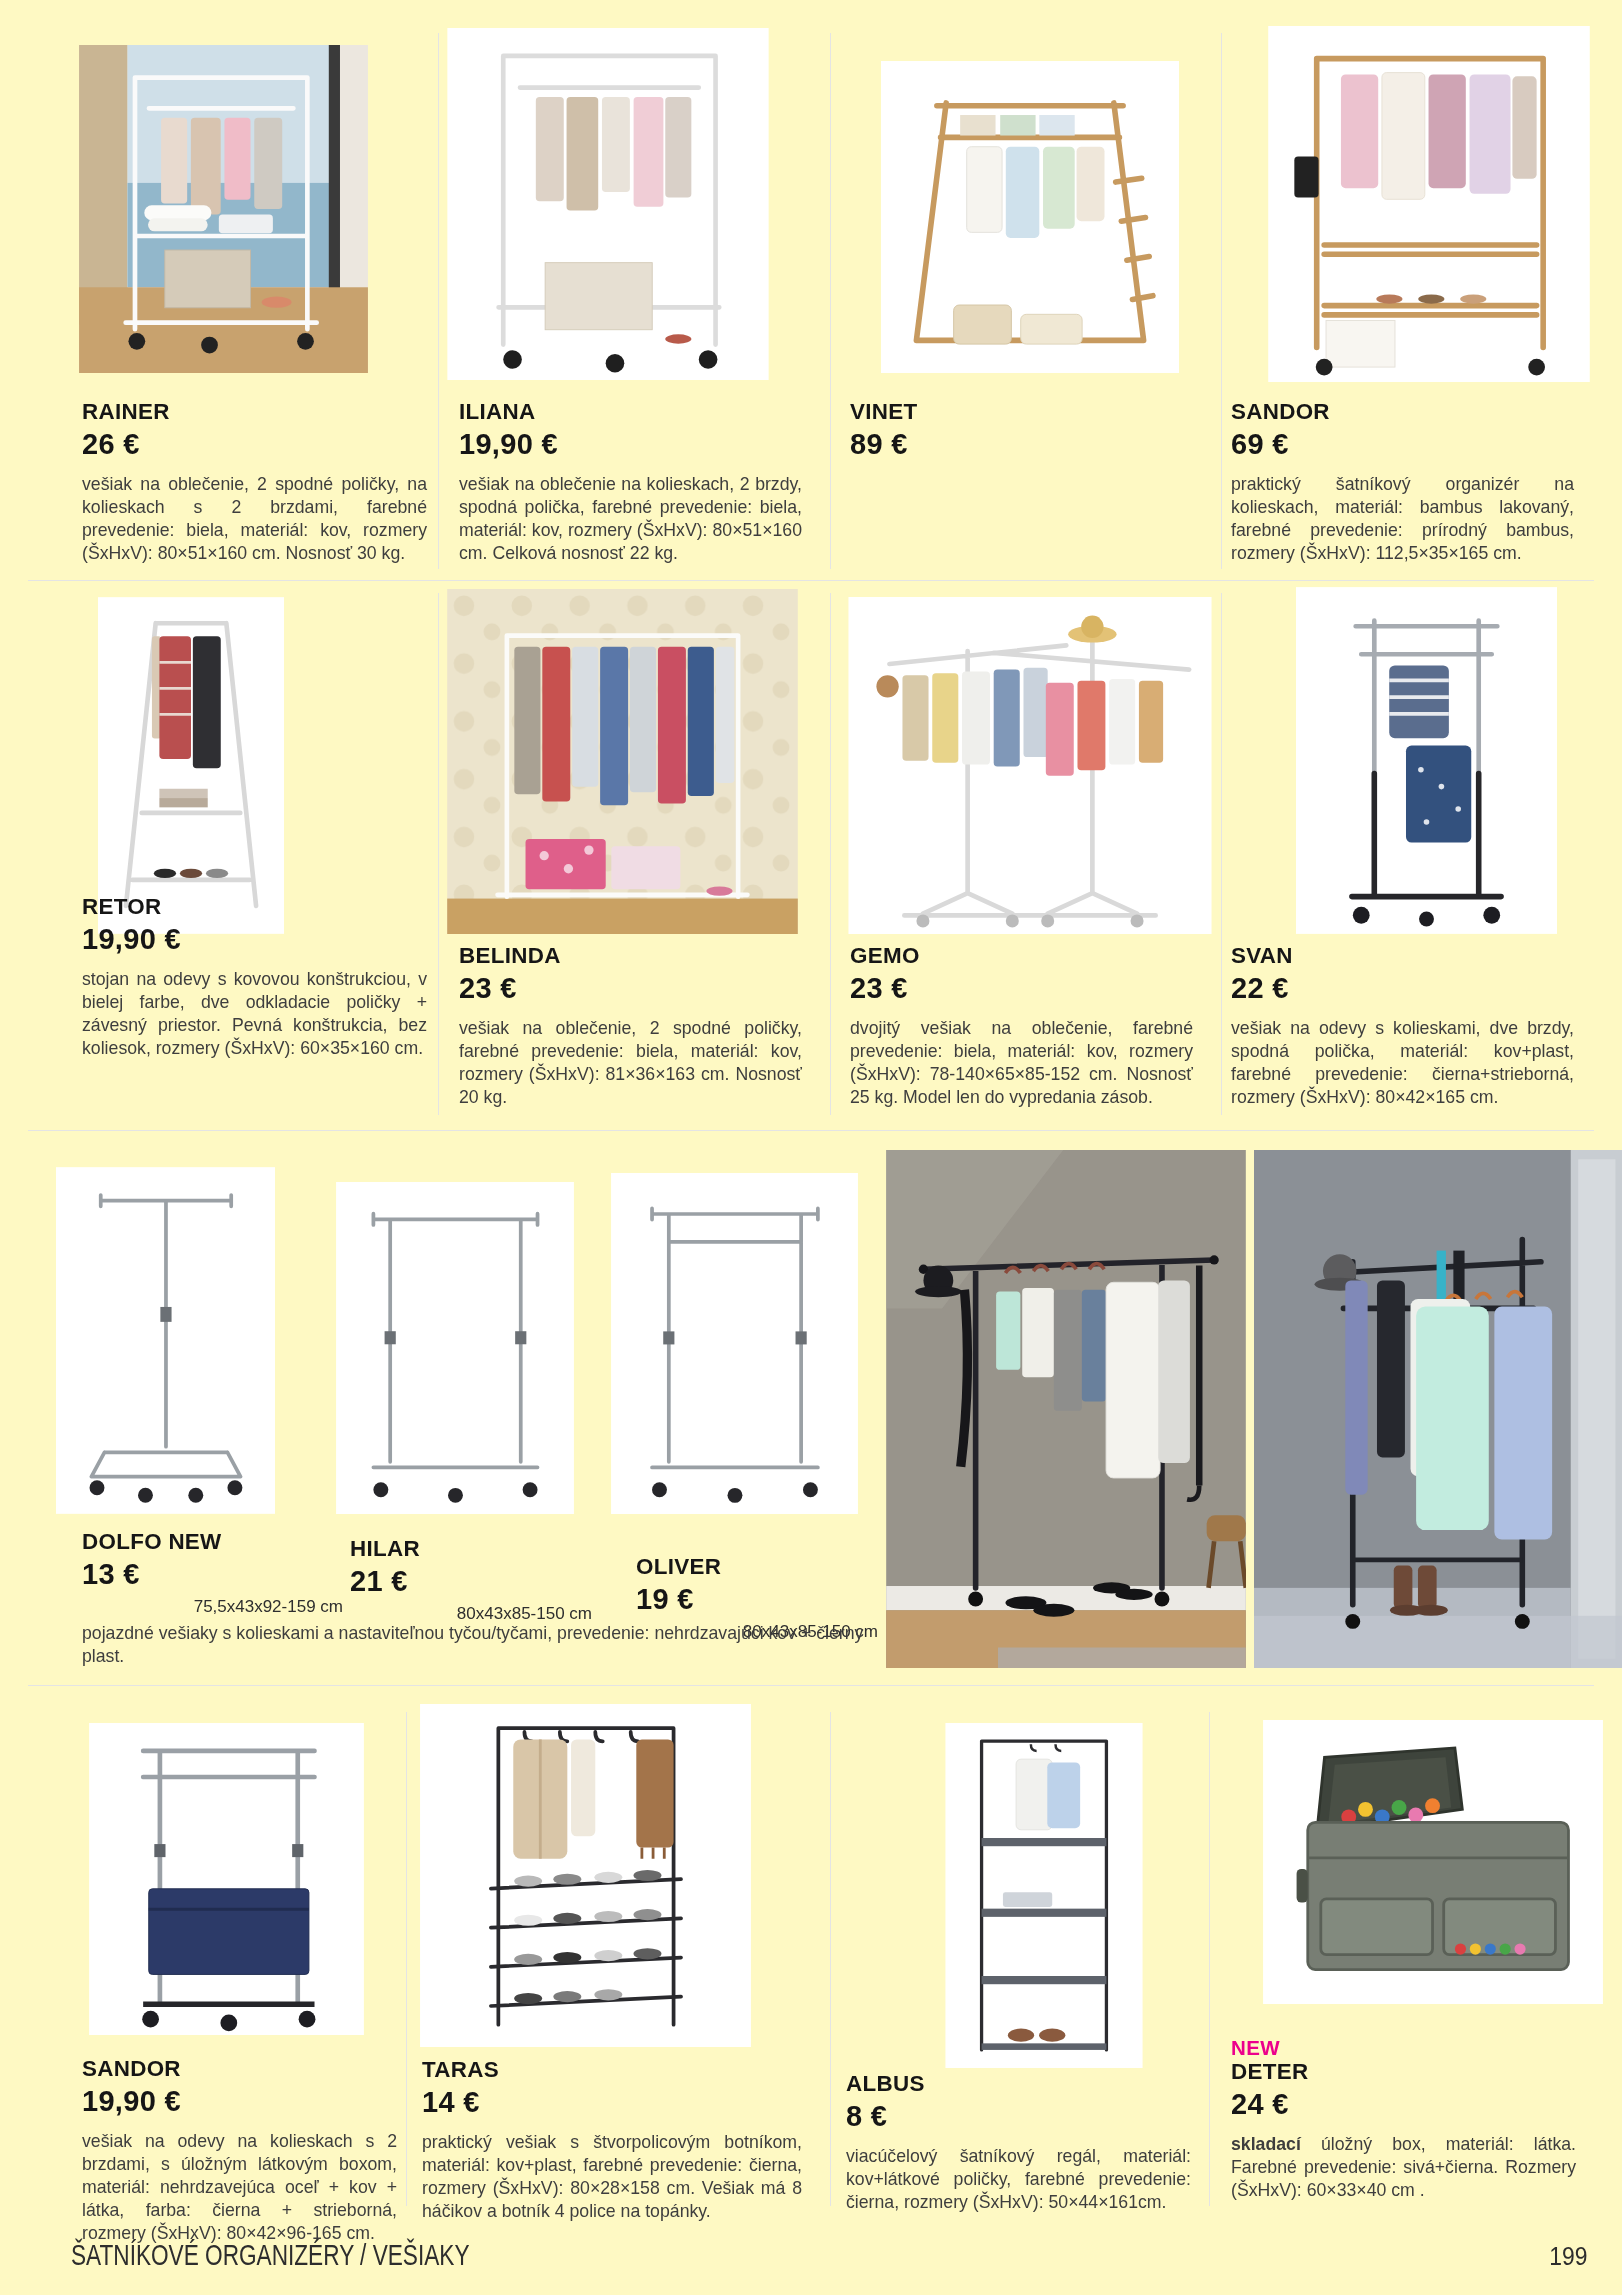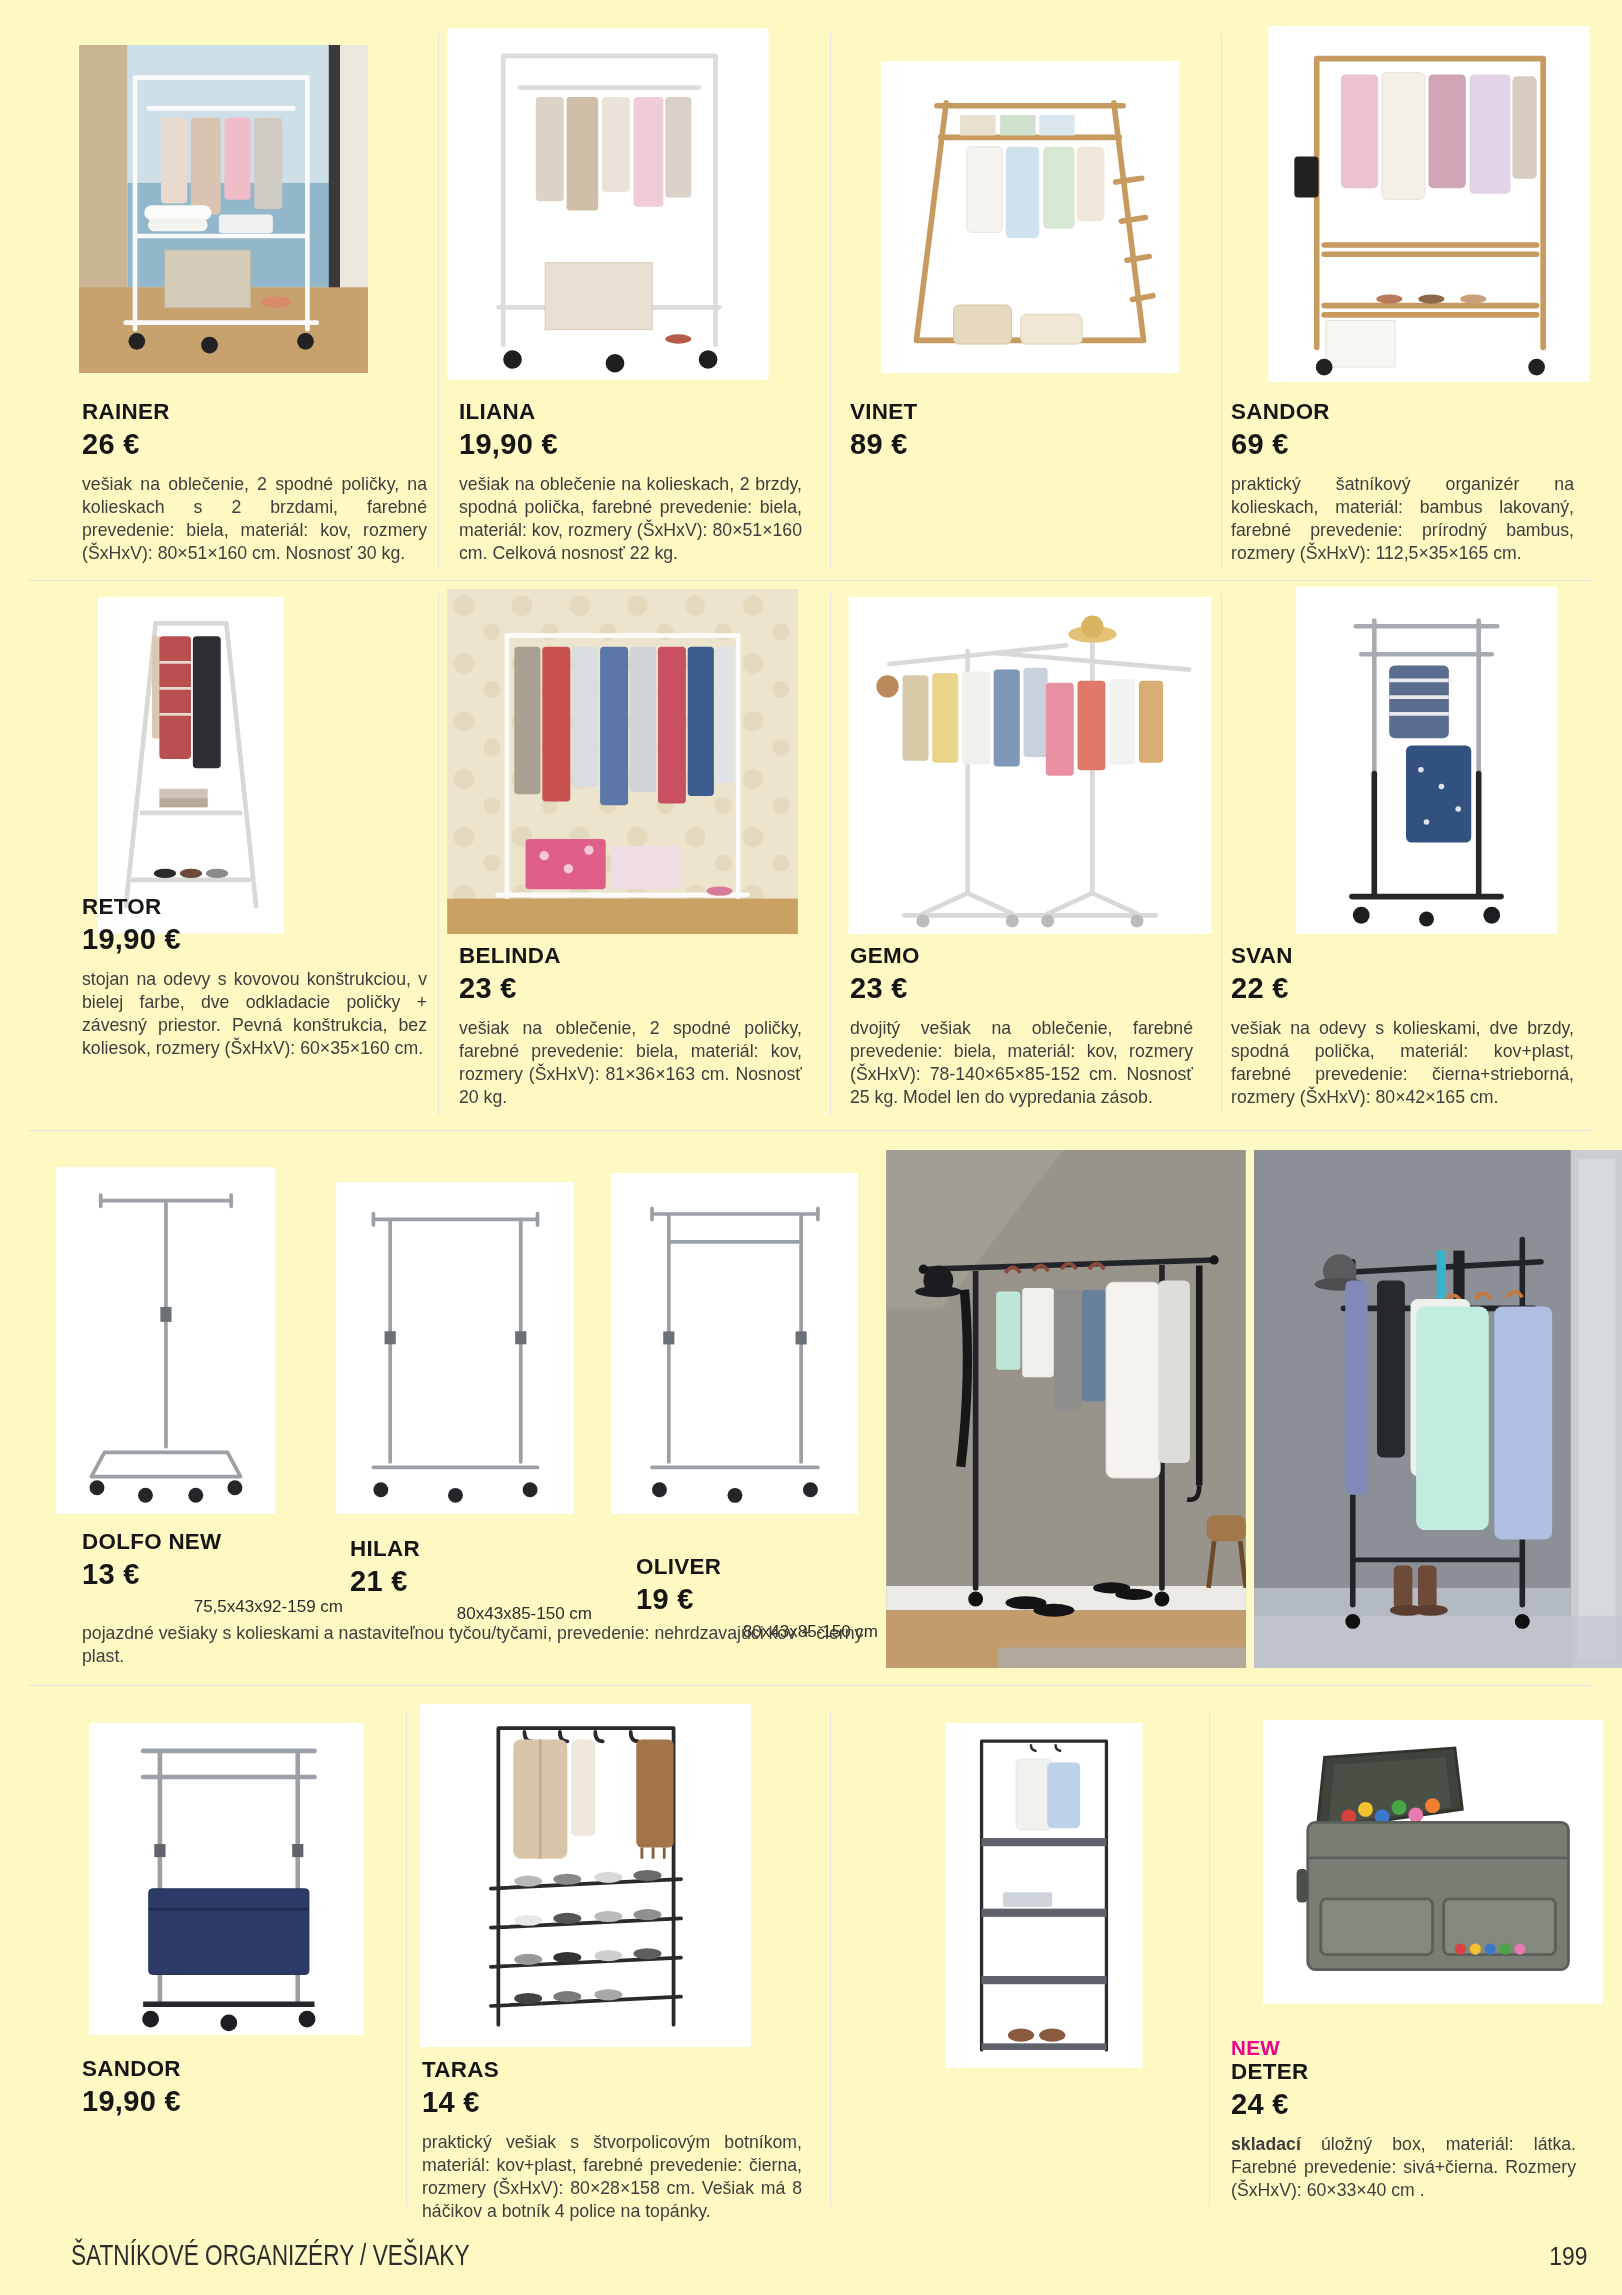--- a/index.html
+++ b/index.html
@@ -484,25 +484,31 @@
         <circle cx="244" cy="246" r="6" fill="#3a78c9"></circle>
         <circle cx="260" cy="246" r="6" fill="#48a648"></circle>
         <circle cx="276" cy="246" r="6" fill="#e87ab0"></circle>
       <rect x="36" y="160" width="12" height="36" rx="5" fill="#4a5046"></rect>
     </svg>
   </div>
 
   <div class="tblock" style="left:82px;top:2056px;width:315px;">
     <div class="pname">SANDOR</div>
     <div class="pprice">19,90 €</div>
+    <div class="pdesc">vešiak na odevy na kolieskach s 2 brzdami, s úložným látkovým boxom, materiál: nehrdzavejúca oceľ + kov + látka, farba: čierna + strieborná, rozmery (ŠxHxV): 80×42×96-165 cm.</div>
   </div>
   <div class="tblock" style="left:422px;top:2057px;width:380px;">
     <div class="pname">TARAS</div>
     <div class="pprice">14 €</div>
     <div class="pdesc">praktický vešiak s štvorpolicovým botníkom, materiál: kov+plast, farebné prevedenie: čierna, rozmery (ŠxHxV): 80×28×158 cm. Vešiak má 8 háčikov a botník 4 police na topánky.</div>
+  </div>
+  <div class="tblock" style="left:846px;top:2071px;width:345px;">
+    <div class="pname">ALBUS</div>
+    <div class="pprice">8 €</div>
+    <div class="pdesc">viacúčelový šatníkový regál, materiál: kov+látkové poličky, farebné prevedenie: čierna, rozmery (ŠxHxV): 50×44×161cm.</div>
   </div>
   <div class="tblock" style="left:1231px;top:2037px;width:345px;">
     <div class="newbadge">NEW</div>
     <div class="pname">DETER</div>
     <div class="pprice">24 €</div>
     <div class="pdesc"><span class="bold">skladací</span><span> úložný box, materiál: látka. Farebné prevedenie: sivá+čierna. Rozmery (ŠxHxV): 60×33×40 cm .</span></div>
   </div>
 
   <div class="footer-title">ŠATNÍKOVÉ ORGANIZÉRY / VEŠIAKY</div>
   <div class="page-number">199</div>

